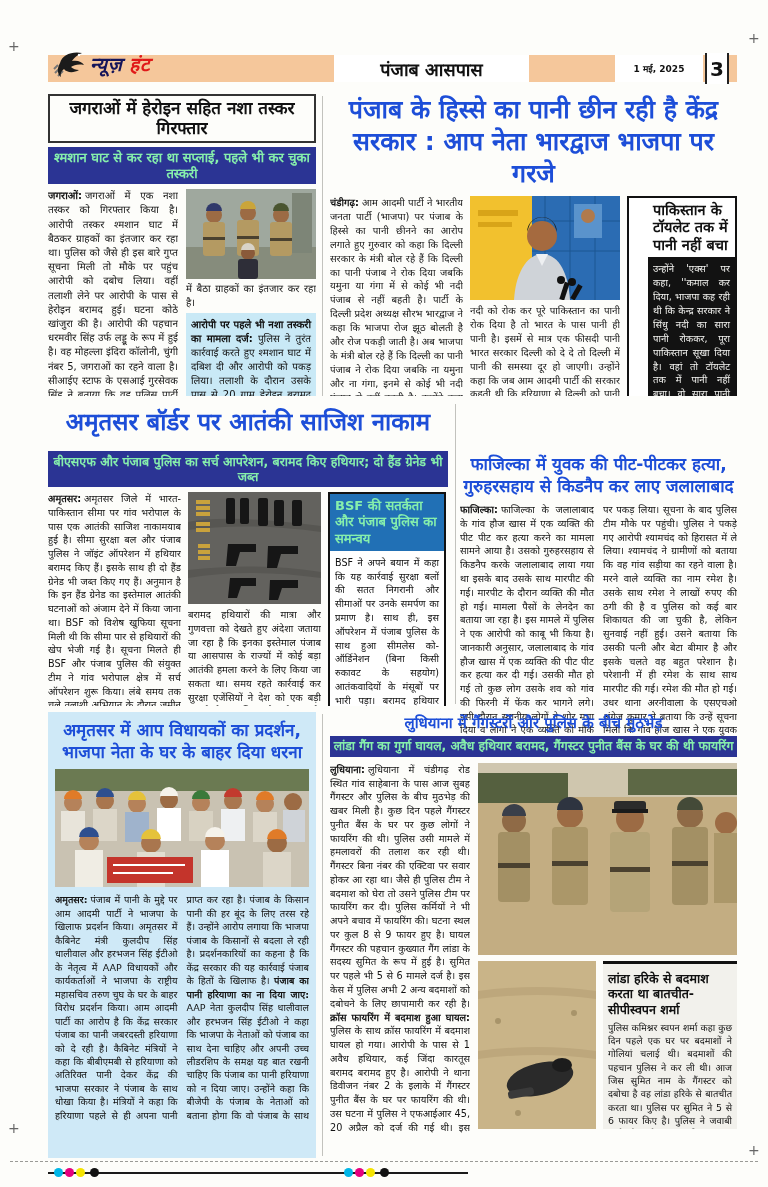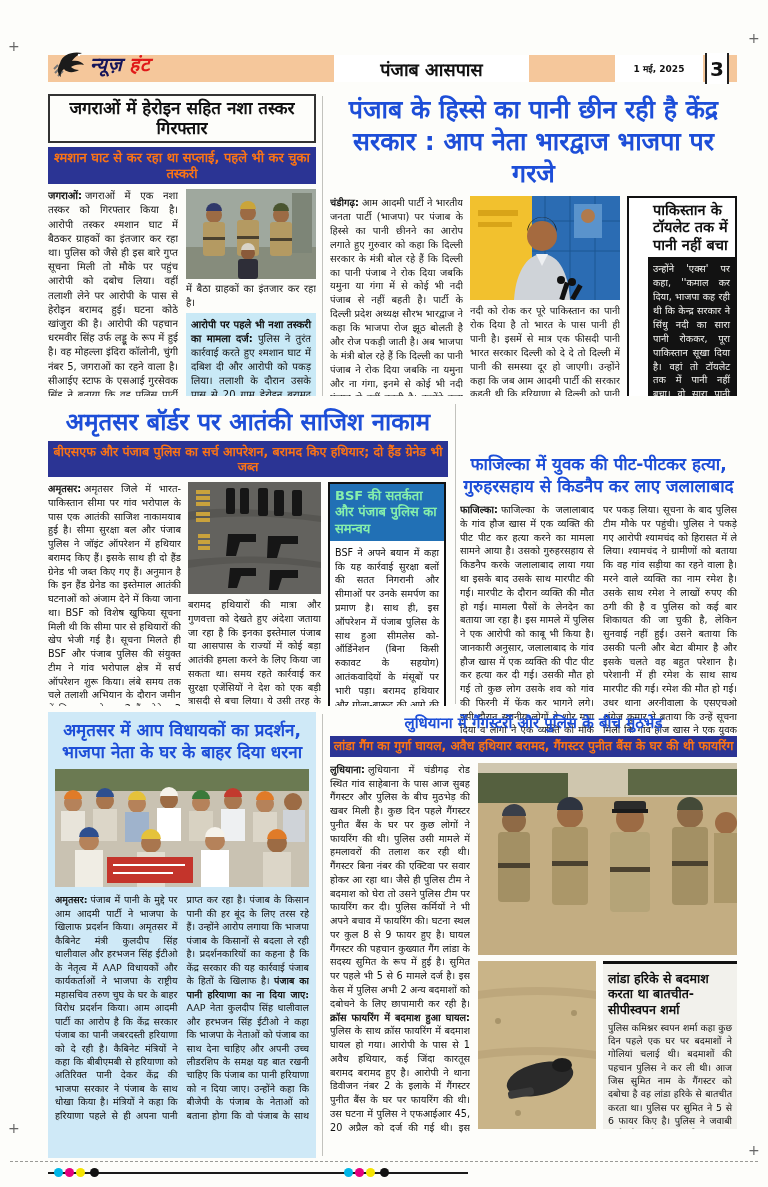--- a/index.html
+++ b/index.html
@@ -22,21 +22,21 @@
   .date-box { position:absolute; right:34px; top:0; height:27px; width:88px; background:#fff;
     display:flex; align-items:center; justify-content:center; font-size:9px; font-weight:700; }
   .pagenum-box { position:absolute; right:8px; top:-2px; height:31px; width:24px; background:#fff;
     border-left:2px solid #222; border-right:2px solid #222;
     display:flex; align-items:center; justify-content:center; font-size:20px; font-weight:700; }
 
   
   .article { position:absolute; overflow:hidden; }
   .hl-boxed { border:2px solid #333; padding:3px 2px; font-size:17px; font-weight:700; text-align:center; line-height:1.15; }
   .hl { font-weight:700; text-align:center; color:#1d4ed8; }
-  .band { background:#2b3494; color:#f97316; font-weight:700; text-align:center; font-size:13px; padding:3px 2px; line-height:1.2; }
+  .band { background:#2b3494; color:#86efac; font-weight:700; text-align:center; font-size:13px; padding:3px 2px; line-height:1.2; }
   .cols { display:flex; gap:8px; }
   .bodytxt { font-size:10px; line-height:1.42; text-align:justify; color:#141414; overflow:hidden; }
   .dateline { font-weight:700; margin-right:3px; }
   .lead { font-weight:700; }
   .twocol { column-count:2; column-gap:9px; }
   .photo { display:block; width:100%; }
   .vrule { position:absolute; width:1px; background:#c2c2bd; }
 
   
   .cyanbox { background:#c9e9f6; padding:5px 5px; font-size:10px; line-height:1.4; text-align:justify; }
@@ -182,21 +182,21 @@
       <div class="pakbox" style="width:110px;height:225px;overflow:hidden;padding-left:19px;">
         <div class="pk-title">पाकिस्तान के टॉयलेट तक में पानी नहीं बचा</div>
         <div class="pk-body" style="height:182px;">उन्होंने 'एक्स' पर कहा, ''कमाल कर दिया, भाजपा कह रही थी कि केन्द्र सरकार ने सिंधु नदी का सारा पानी रोककर, पूरा पाकिस्तान सूखा दिया है। वहां तो टॉयलेट तक में पानी नहीं बचा। वो सारा पानी कहां गया? थोड़ा सा सिंधु नदी का पानी दिल्ली भी ले आओ या सब झूठ था?'' उन्होंने कहा, ''अब तो पाकिस्तान के साथ सिंधु जल समझौता भी रद्द हो चुका है। केंद्र सरकार ने सिंधु नदी का सारा पानी रोक दिया है। पाकिस्तान में सूखा पड़ गया है। वो पाकिस्तान के हिस्से का पानी हरियाणा और दिल्ली को क्यों नहीं दे देते? भाजपा पंजाब का ही पानी क्यों छीन रही है। भाजपा की सरकार गुंडागर्दी करके पंजाब के हिस्से का पानी छीन रही है।</div>
       </div>
     </div>
   </div>
 
   <div class="article" style="left:48px;top:404px;width:400px;height:302px;">
     <div class="hl" style="font-size:24px;">अमृतसर बॉर्डर पर आतंकी साजिश नाकाम</div>
     <div style="height:4px;"></div>
-    <div class="band" style="font-size:12.5px;">बीएसएफ और पंजाब पुलिस का सर्च आपरेशन, बरामद किए हथियार; दो हैंड ग्रेनेड भी जब्त</div>
+    <div class="band" style="font-size:12.5px;margin-top:10px;">बीएसएफ और पंजाब पुलिस का सर्च आपरेशन, बरामद किए हथियार; दो हैंड ग्रेनेड भी जब्त</div>
     <div style="height:5px;"></div>
     <div class="cols" style="gap:7px;">
       <div class="bodytxt" style="width:133px;height:238px;font-size:9.7px;">
         <span class="dateline">अमृतसर:</span><span>अमृतसर जिले में भारत-पाकिस्तान सीमा पर गांव भरोपाल के पास एक आतंकी साजिश नाकामयाब हुई है। सीमा सुरक्षा बल और पंजाब पुलिस ने जॉइंट ऑपरेशन में हथियार बरामद किए हैं। इसके साथ ही दो हैंड ग्रेनेड भी जब्त किए गए हैं। अनुमान है कि इन हैंड ग्रेनेड का इस्तेमाल आतंकी घटनाओं को अंजाम देने में किया जाना था। BSF को विशेष खुफिया सूचना मिली थी कि सीमा पार से हथियारों की खेप भेजी गई है। सूचना मिलते ही BSF और पंजाब पुलिस की संयुक्त टीम ने गांव भरोपाल क्षेत्र में सर्च ऑपरेशन शुरू किया। लंबे समय तक चले तलाशी अभियान के दौरान जमीन में छिपाकर रखे गए 2 हैंड ग्रेनेड, 3 पिस्तौल, 6 मैगजीन और 50 जिंदा कारतूस बरामद किए गए।</span>
         
       </div>
       <div style="width:133px;">
         <svg class="photo" height="112" viewBox="0 0 133 112">
           <rect width="133" height="112" fill="#63625e"></rect>
           <path d="M0 30 Q40 22 133 34 L133 40 Q60 30 0 38 Z" fill="#575652"></path>

